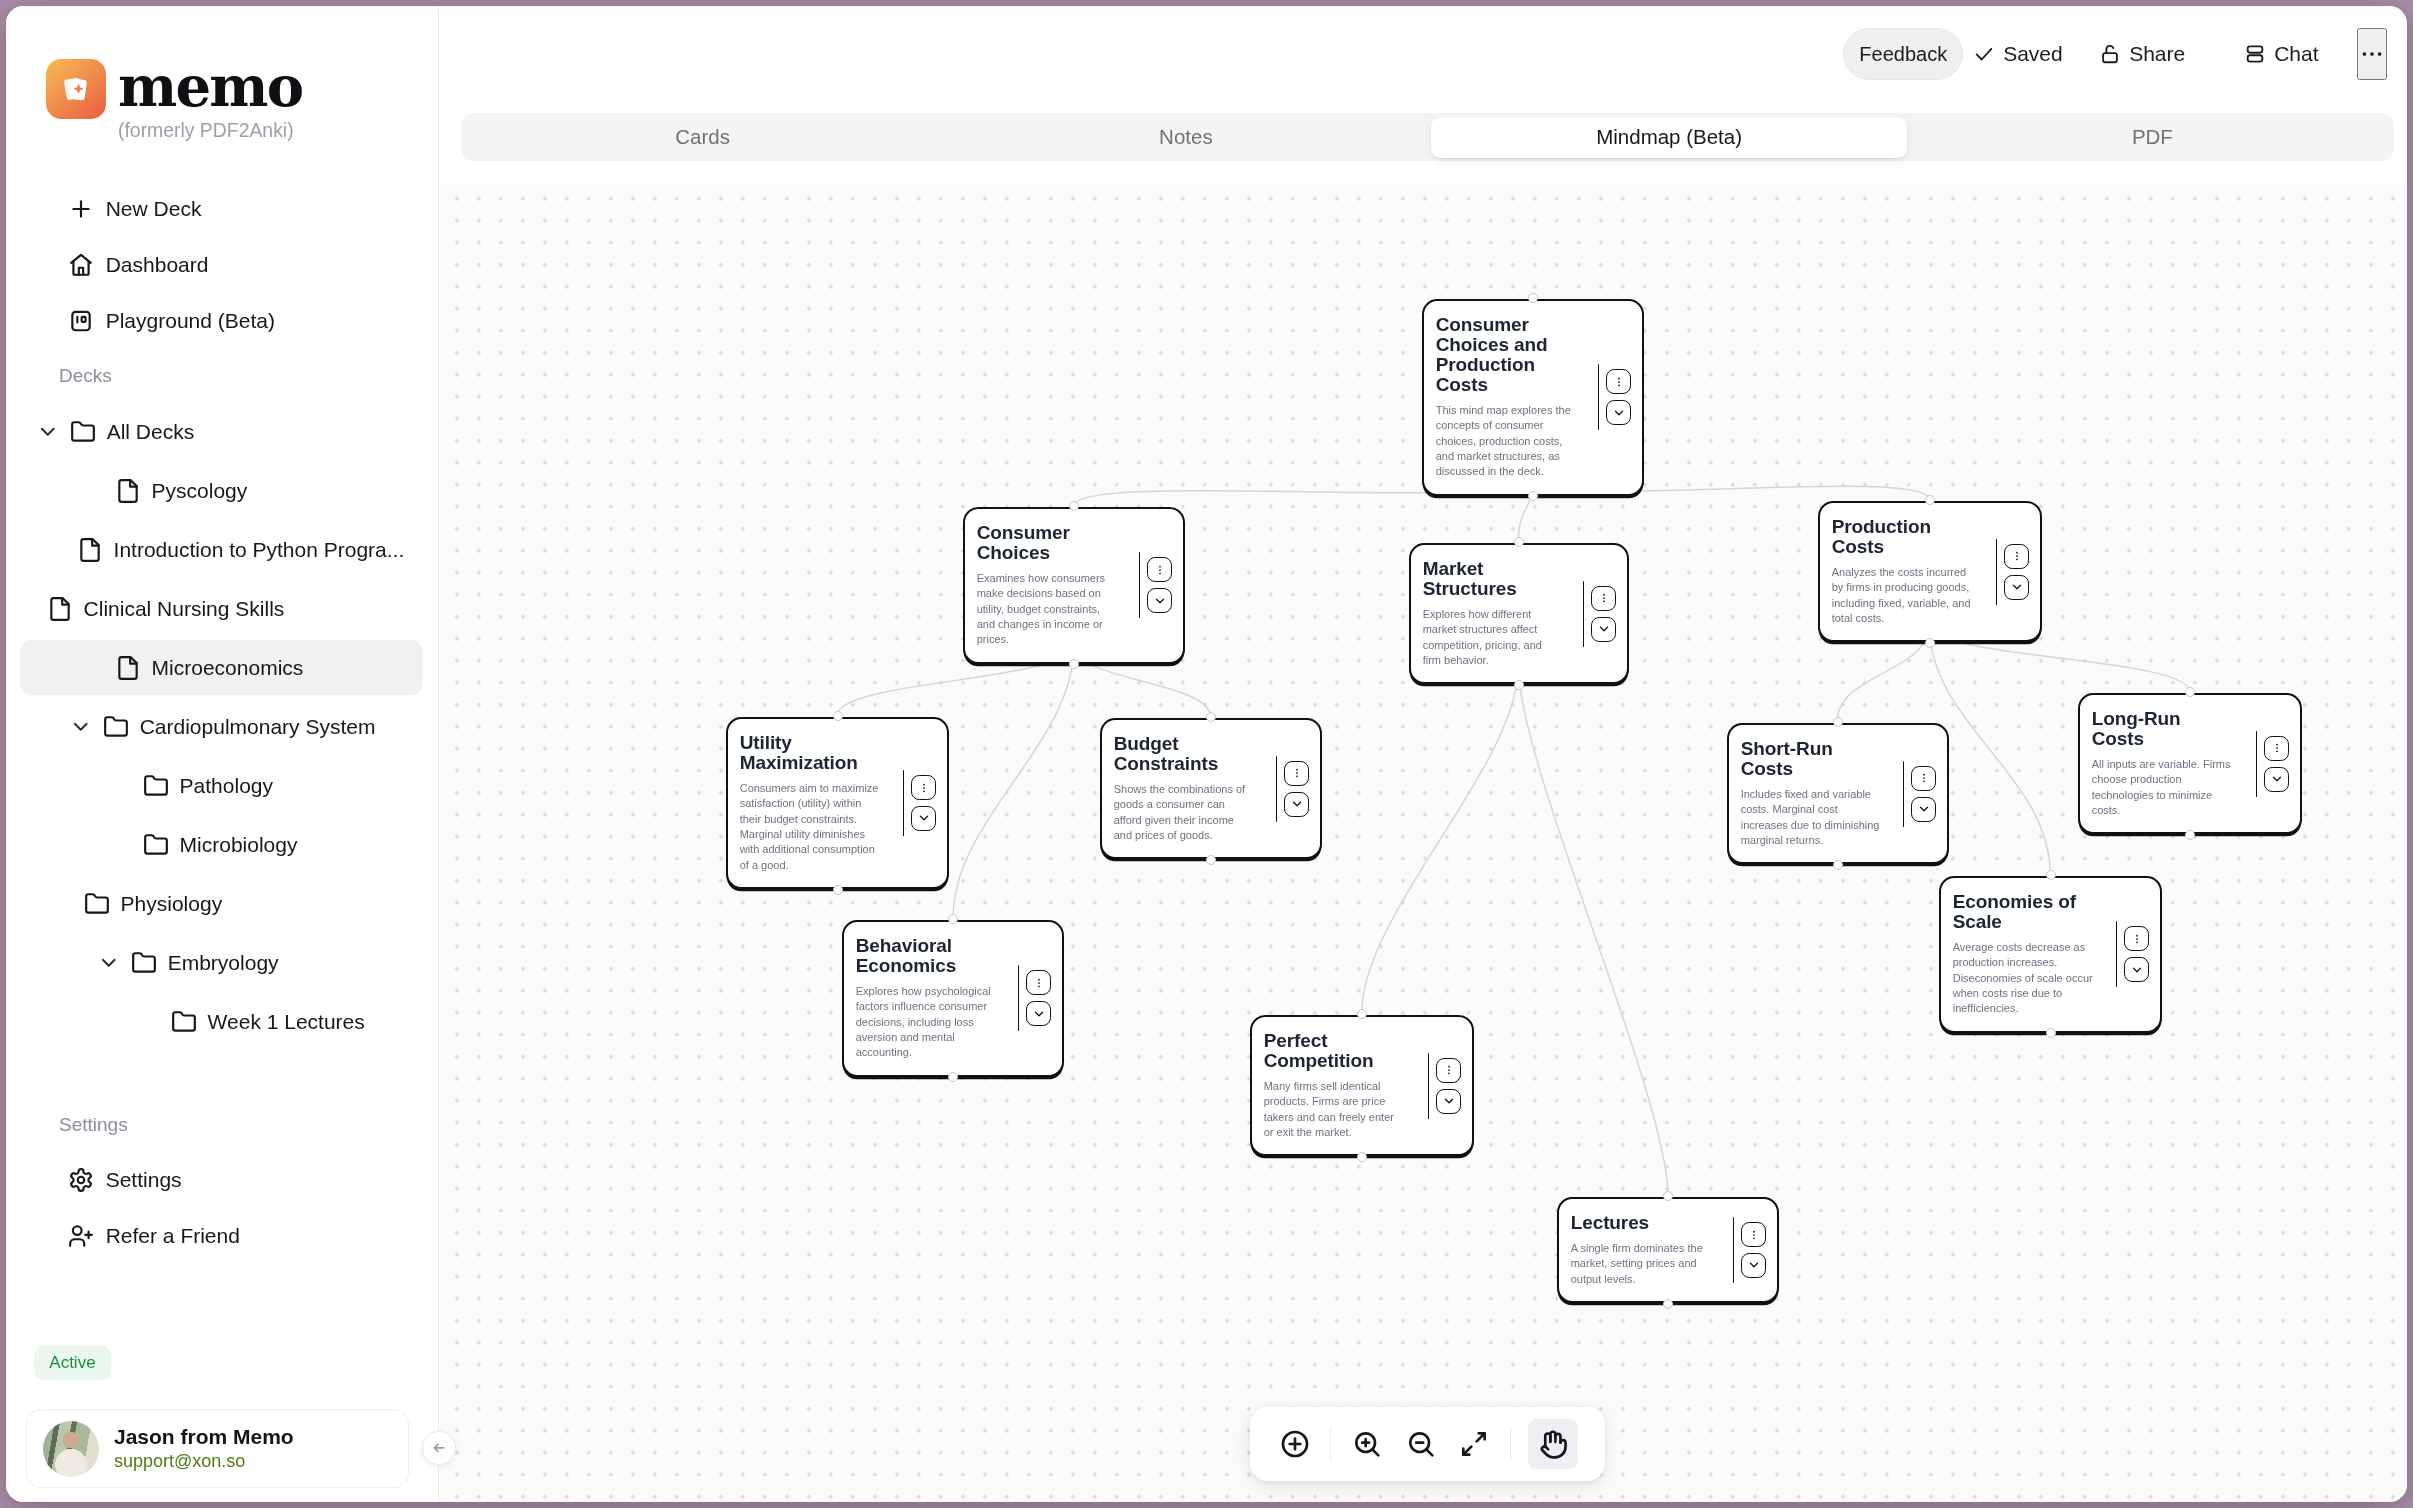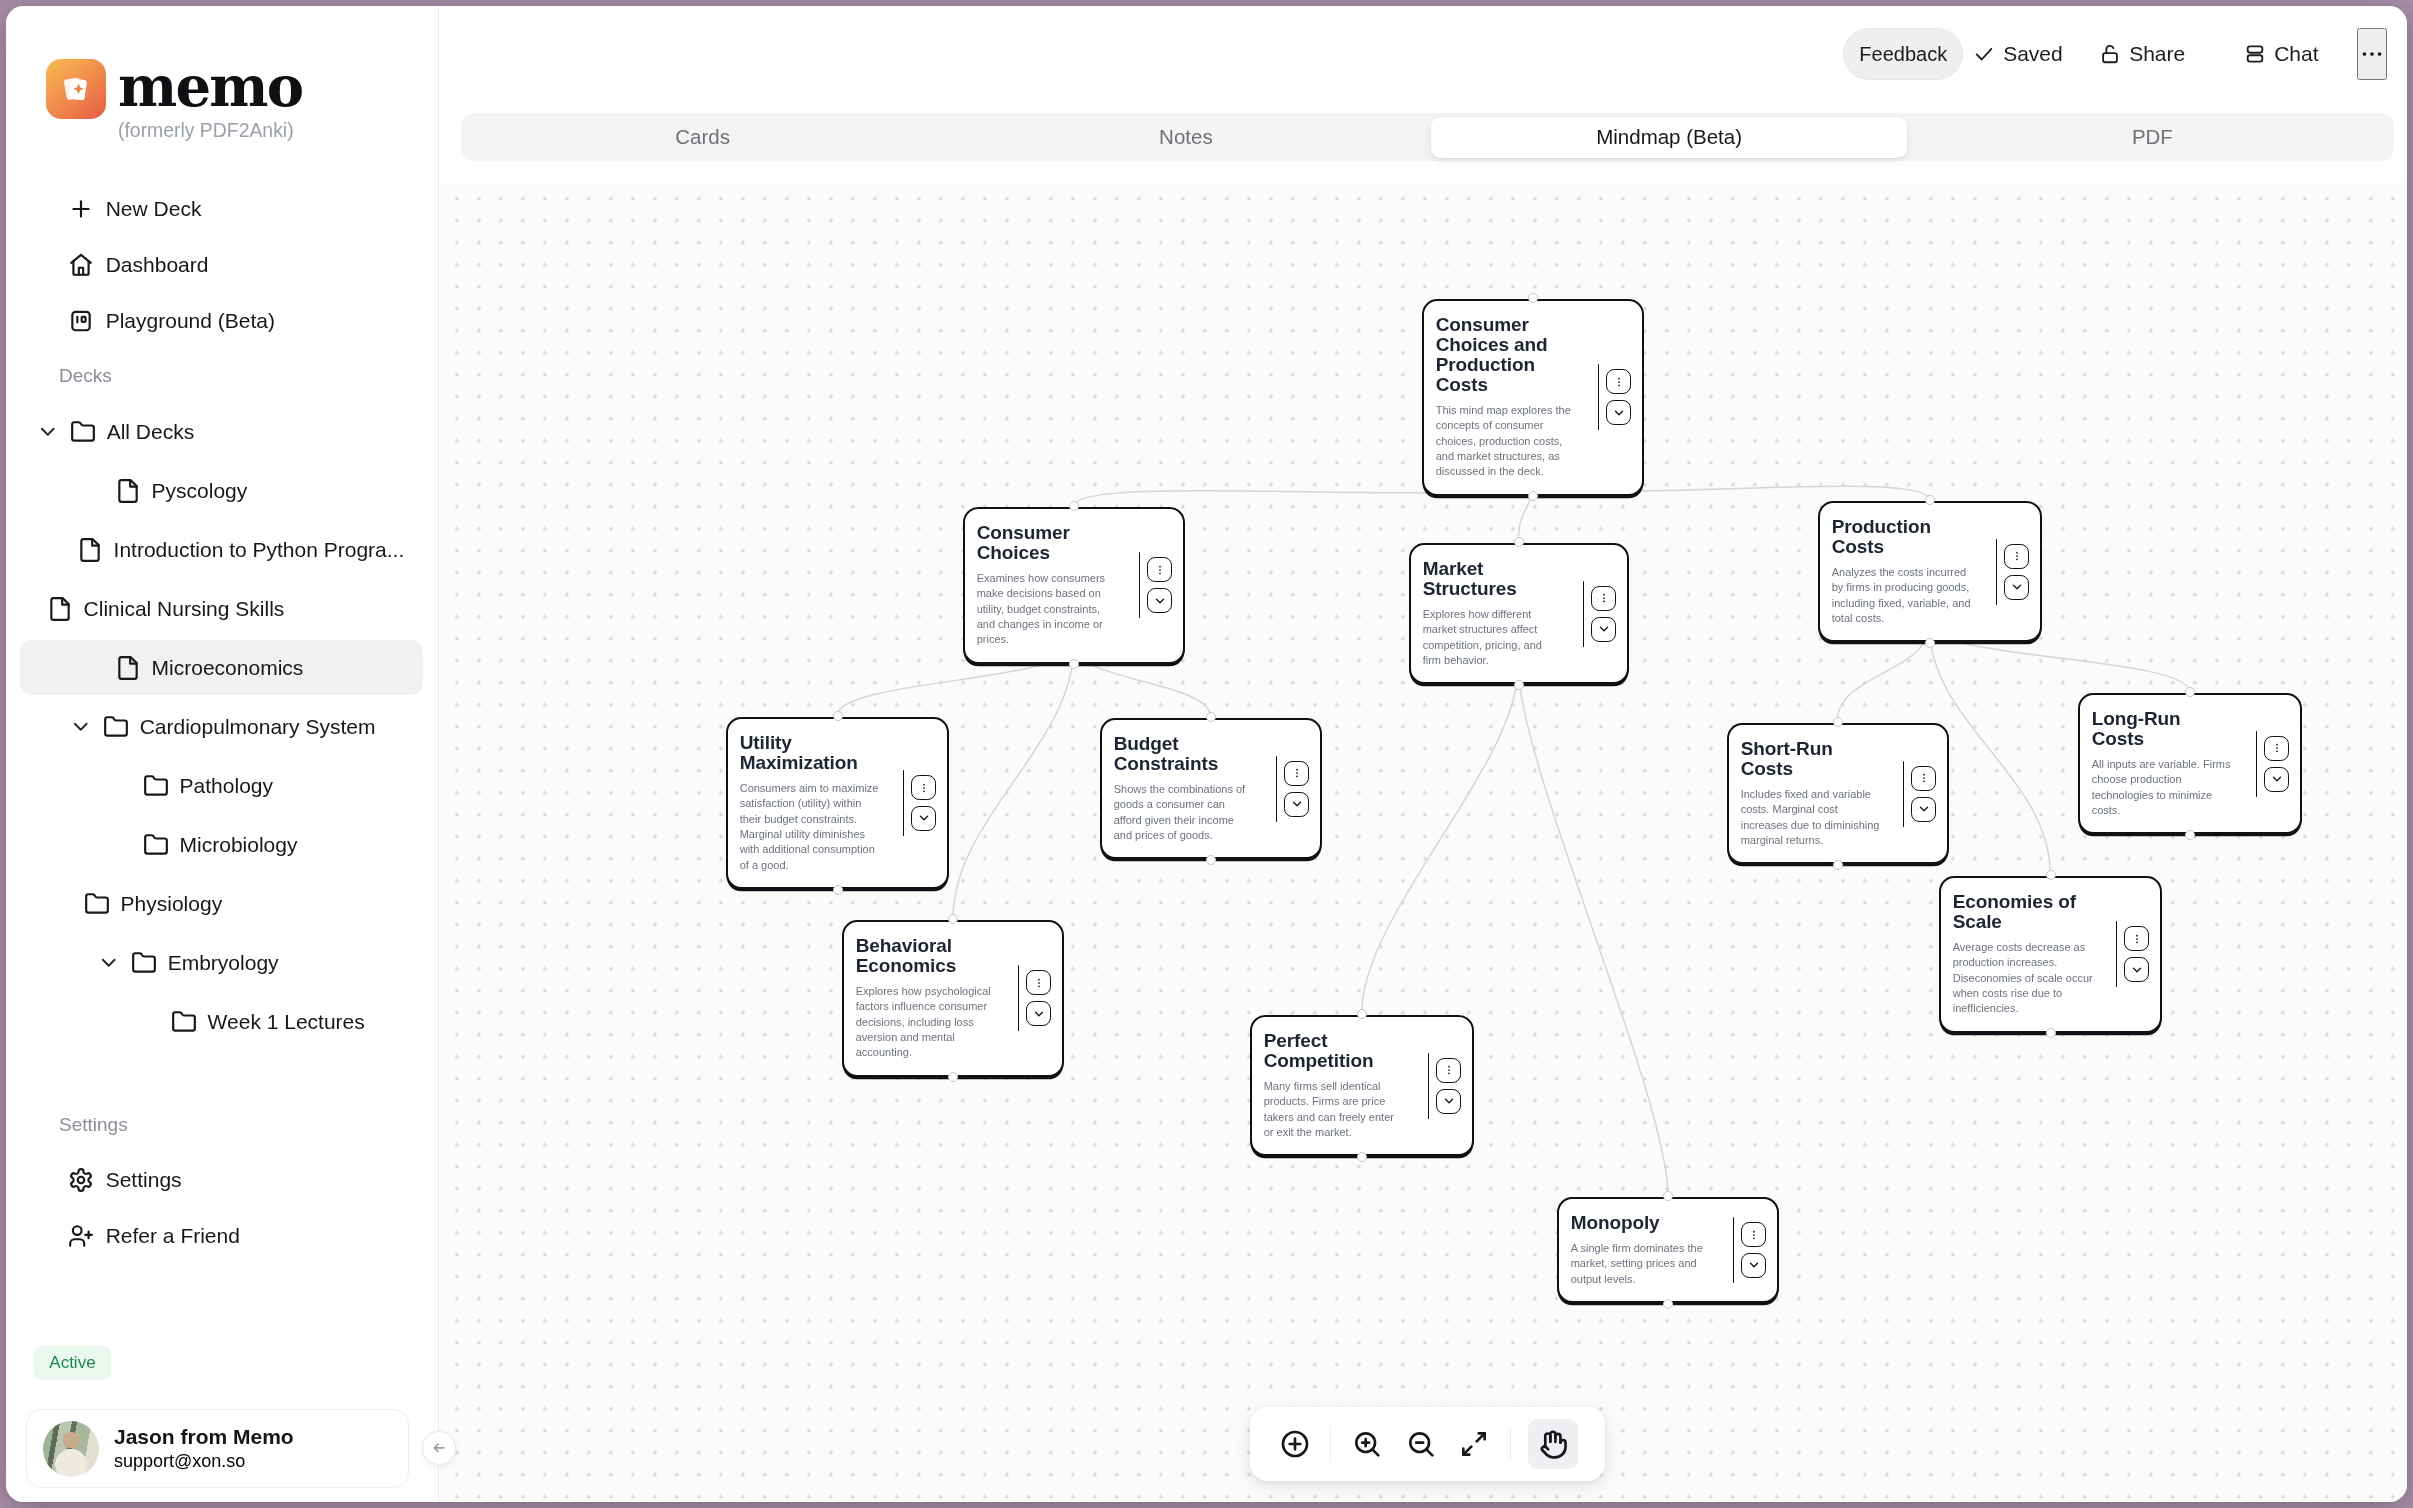--- a/index.html
+++ b/index.html
@@ -28,21 +28,21 @@
   .tree-row .icn{margin-right:10.6px}
   .tree-row.selected::before{content:'';position:absolute;left:20px;right:16.4px;top:1.8px;bottom:1.8px;background:#f1f1f3;border-radius:11.7px;z-index:1;}
   .settings-group{position:absolute;left:0;top:1152px;width:439px;}
   .badge{position:absolute;left:34px;top:1346px;background:#e9f7ef;color:#1d8a49;font-size:17px;font-weight:500;padding:7px 15.3px;border-radius:8.2px;}
   .user-card{position:absolute;left:26.4px;top:1409px;width:383px;height:79px;border:1.2px solid #ededf0;border-radius:15.3px;background:#fff;display:flex;align-items:center;padding-left:15.3px;gap:15.3px;cursor:pointer;}
   .avatar{width:56px;height:56px;border-radius:50%;flex:0 0 auto;background:
     radial-gradient(circle at 50% 34%, #caa98c 0 17%, transparent 18%),
     radial-gradient(circle at 50% 78%, #efeadf 0 30%, transparent 31%),
     linear-gradient(100deg,#9eb295 0 18%, #5c6b55 18% 26%, #b9c7ad 26% 44%, #62705a 44% 52%, #a8b89c 52% 74%, #e3decf 74%);}
   .user-name{font-size:21px;font-weight:600;color:#141519;line-height:26px;}
-  .user-email{font-size:18px;color:#000000;line-height:23.5px;}
+  .user-email{font-size:18px;color:#4d7c0f;line-height:23.5px;}
   .collapse-btn{position:absolute;left:422px;top:1431px;width:34px;height:34px;border-radius:50%;background:#fff;border:1.2px solid #e7e7ea;box-shadow:0 1.8px 7px rgba(0,0,0,.07);display:flex;align-items:center;justify-content:center;color:#9aa0aa;z-index:30;cursor:pointer;}
   .collapse-btn svg{width:17.6px;height:17.6px}
 
   
   .topbar-item{position:absolute;top:28px;height:52px;display:flex;align-items:center;gap:8.2px;font-size:21px;font-weight:500;color:#1b1d22;cursor:pointer;z-index:10;}
   .topbar-item .icn{color:#1b1d22}
   .pill{border:1.2px solid #e7e7ea;border-radius:27px;padding:0 15.3px;font-size:20px;}
   .i38 svg{width:22px;height:22px}
   .more-btn{font-size:21px;}
 
@@ -308,21 +308,21 @@
                     <path d="m6 9 6 6 6-6"></path>
                   </svg>
                 </span>
               </button>
        </div>
      </div>
      <span class="handle top"></span>
      <span class="handle bottom"></span>
    </div>
         <div class="node" id="n-monopoly" style="left:1557px;top:1197px;width:222px">
-     <div class="node-title">Monopoly</div>
+     <div class="node-title">Lectures</div>
      <div class="node-desc">A single firm dominates the market, setting prices and output levels.</div>
      <div class="node-controls">
        <div class="node-vline"></div>
        <div class="node-btns">
          <button class="node-btn">
                 <span class="icn">
                   <svg viewBox="0 0 24 24" fill="none" stroke="currentColor" stroke-width="2" stroke-linecap="round" stroke-linejoin="round">
                     <circle cx="12" cy="6.3" r="1.5" fill="currentColor" stroke="none"></circle>
                     <circle cx="12" cy="12" r="1.5" fill="currentColor" stroke="none"></circle>
                     <circle cx="12" cy="17.7" r="1.5" fill="currentColor" stroke="none"></circle>

